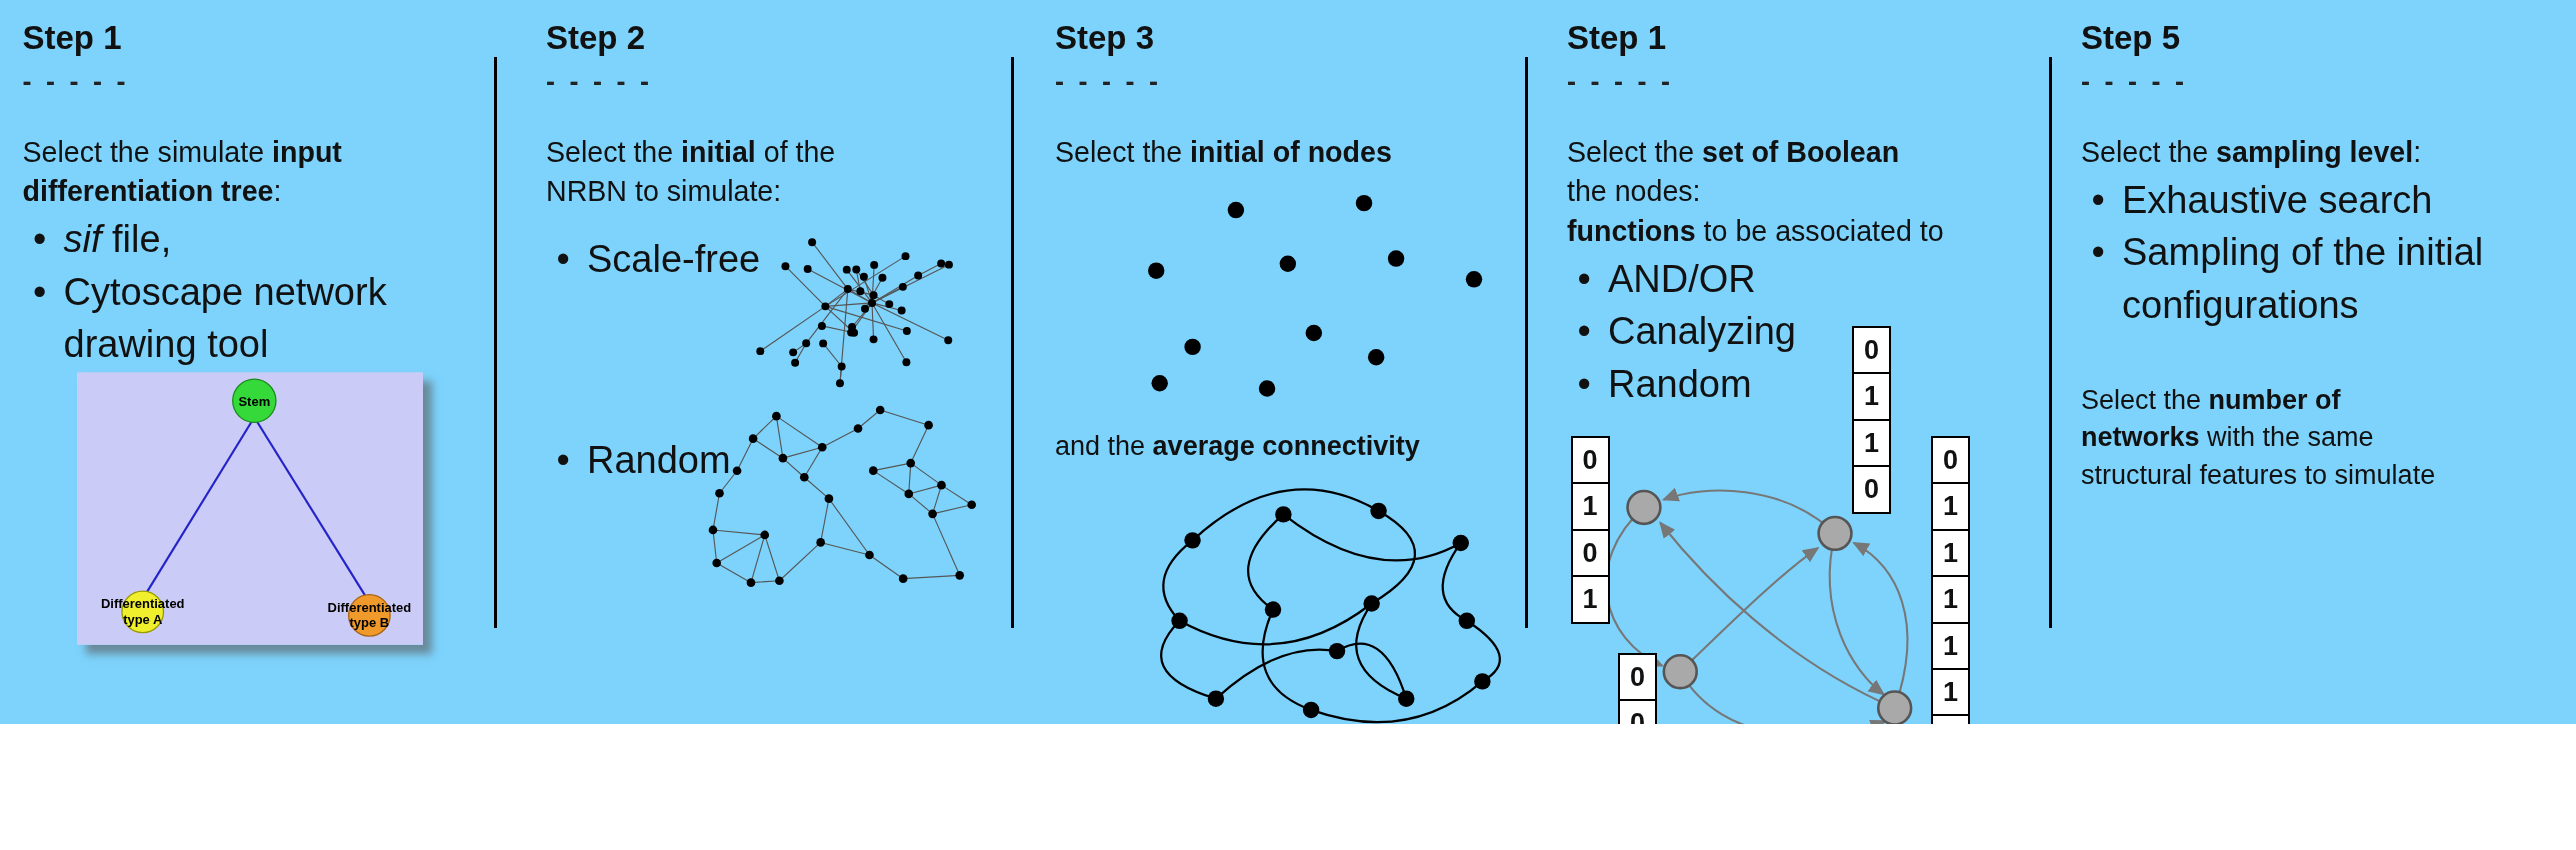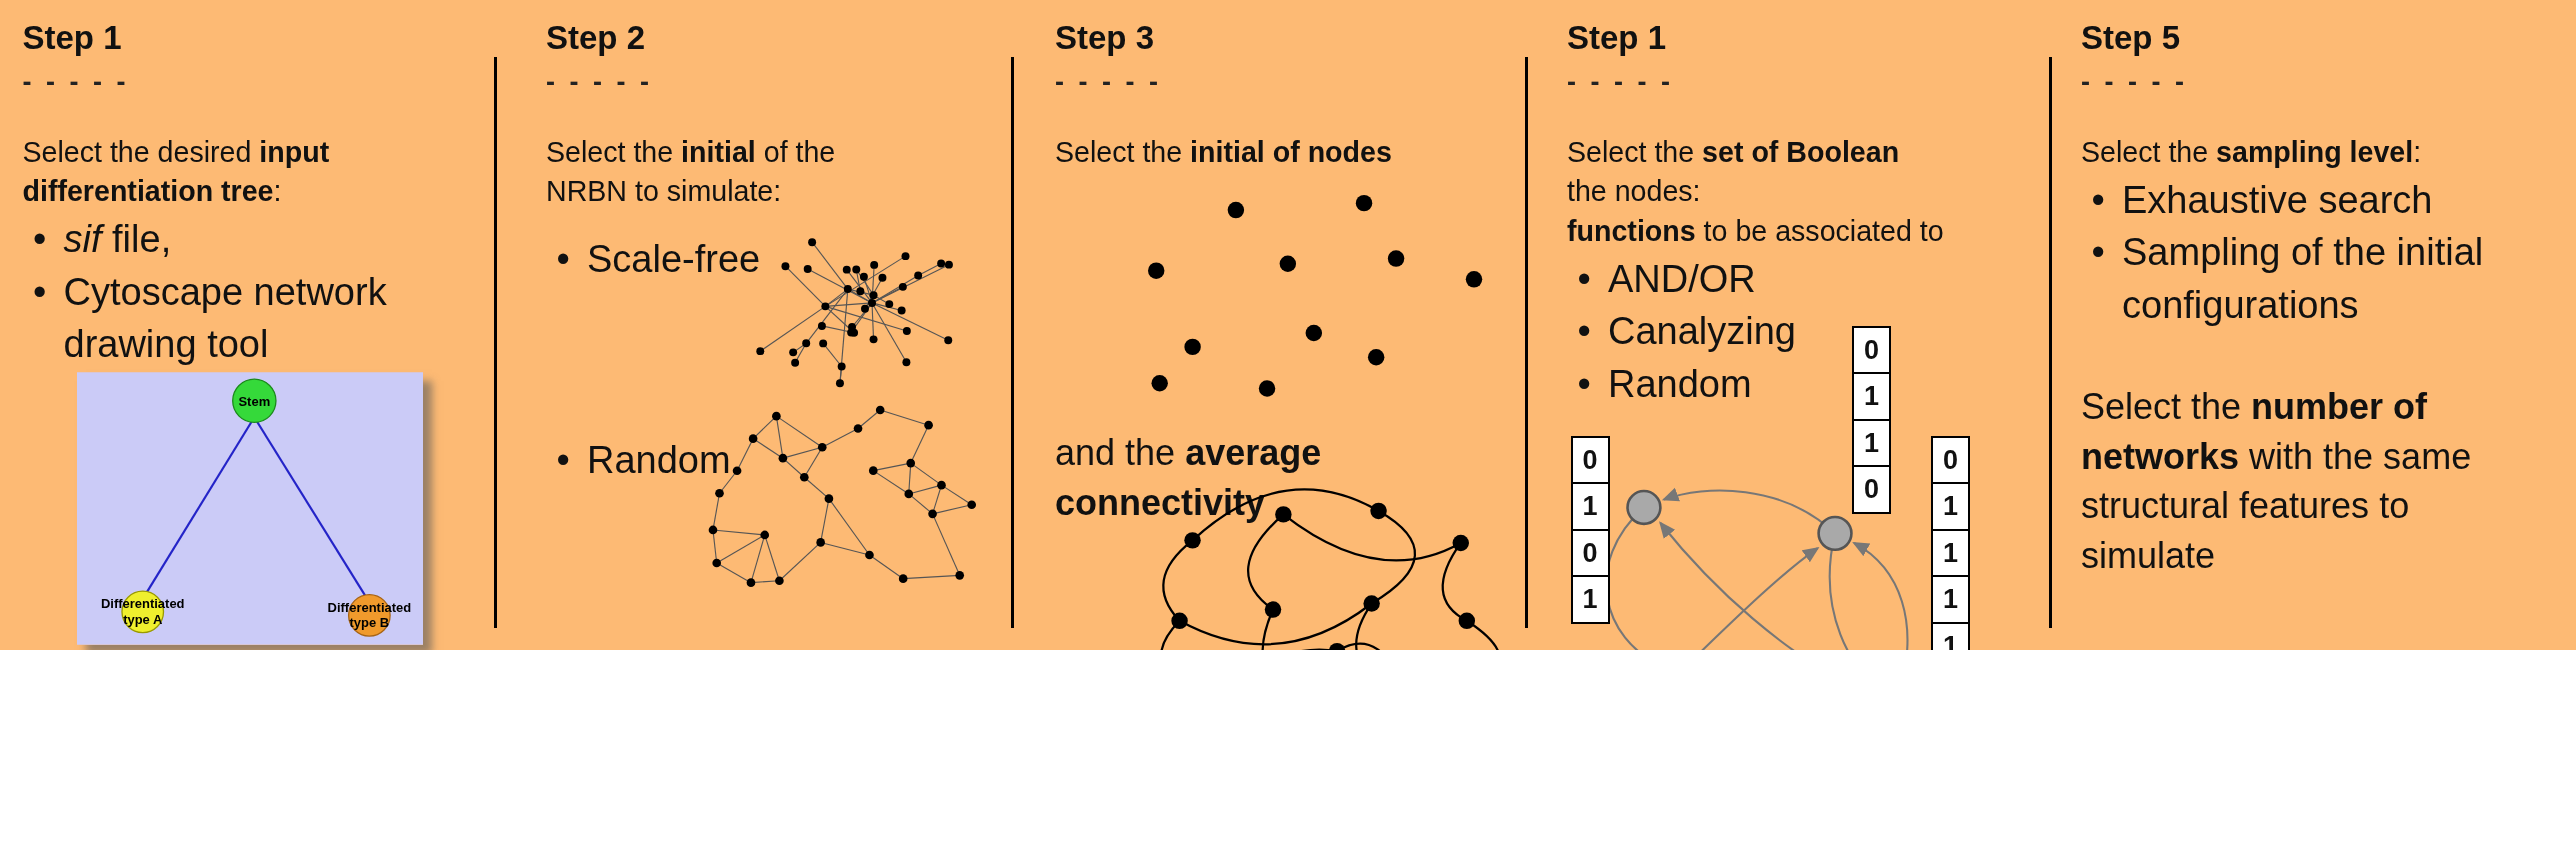--- a/index.html
+++ b/index.html
@@ -1,35 +1,35 @@
 <!DOCTYPE html>
 <html style="font-size:14px"><head>
 <meta charset="utf-8">
 <style>
   *{margin:0;padding:0;box-sizing:border-box;}
   html,body{background:#fff;}
-  #canvas{position:relative;width:2576px;height:650px;background:#fdba74;overflow:hidden;
+  #canvas{position:relative;width:2576px;height:724px;background:#7dd3fc;overflow:hidden;
           font-family:"Liberation Sans",sans-serif;color:#111;}
   .col{position:absolute;top:20px;}
   #col1{left:22.5px;width:381px;}
   #col2{left:546px;width:398px;}
   #col3{left:1055px;width:472px;}
   #col4{left:1567px;width:433px;}
   #col5{left:2081px;width:472px;}
   .step-title{font-size:33px;font-weight:bold;line-height:1.1;}
   .dashes{font-size:27px;font-weight:bold;letter-spacing:3.5px;margin-top:10.4px;color:#222;}
   .intro{font-size:28.6px;line-height:1.38;margin-top:35px;}
   .b{font-weight:bold;}
   .i{font-style:italic;}
   ul.bullets{list-style:none;margin-top:1.7px;}
   .bullet{position:relative;padding-left:41px;font-size:38px;line-height:1.38;}
   .bullet::before{content:'\2022';position:absolute;left:10.4px;}
   .abs{position:absolute;}
   .vline{position:absolute;top:57px;width:2.6px;height:571px;background:#000;}
-  .caption{font-size:36px;line-height:1.38;}
+  .caption{font-size:27px;line-height:1.38;}
   .bool-table{position:absolute;display:flex;flex-direction:column;z-index:3;}
   .bool-cell{width:39px;height:49px;margin-top:-2.6px;border:2.6px solid #000;background:#fff;
              display:flex;align-items:center;justify-content:center;font-size:27px;font-weight:bold;}
   .bool-cell:first-child{margin-top:0;}
   .tree-box{position:absolute;left:54px;top:352px;width:346px;height:273px;
             box-shadow:8.7px 8.7px 7.8px rgba(90,90,90,0.6);}
   .tree-label{text-anchor:middle;font-weight:bold;font-size:15px;fill:#000;}
   .tree-edge{stroke-width:2.5;}
   .gnode{fill:#a9a9a9;stroke:#555;stroke-width:3;}
 </style>
@@ -40,21 +40,21 @@
 
   <div class="vline" style="left:494px"></div>
   <div class="vline" style="left:1011px"></div>
   <div class="vline" style="left:1525px"></div>
   <div class="vline" style="left:2049px"></div>
 
   <section class="col" id="col1">
     <div class="step-title">Step 1</div>
     <div class="dashes">- - - - -</div>
     <div class="intro">
-        <div><span>Select the desired </span><span class="b">input</span></div>
+        <div><span>Select the simulate </span><span class="b">input</span></div>
         <div><span class="b">differentiation tree</span><span>:</span></div>
       </div>
     <ul class="bullets">
       <li class="bullet"><span><span class="i">sif</span><span> file,</span></span></li>
       <li class="bullet"><span><span>Cytoscape network drawing tool</span></span></li>
     </ul>
     <div class="tree-box">
       <svg width="346" height="273" viewBox="0 0 400 315">
         <rect x="0" y="0" width="400" height="315" fill="#cbcbf7"></rect>
         <line class="tree-edge" x1="205" y1="52" x2="76" y2="262" stroke="#2424c8"></line>

